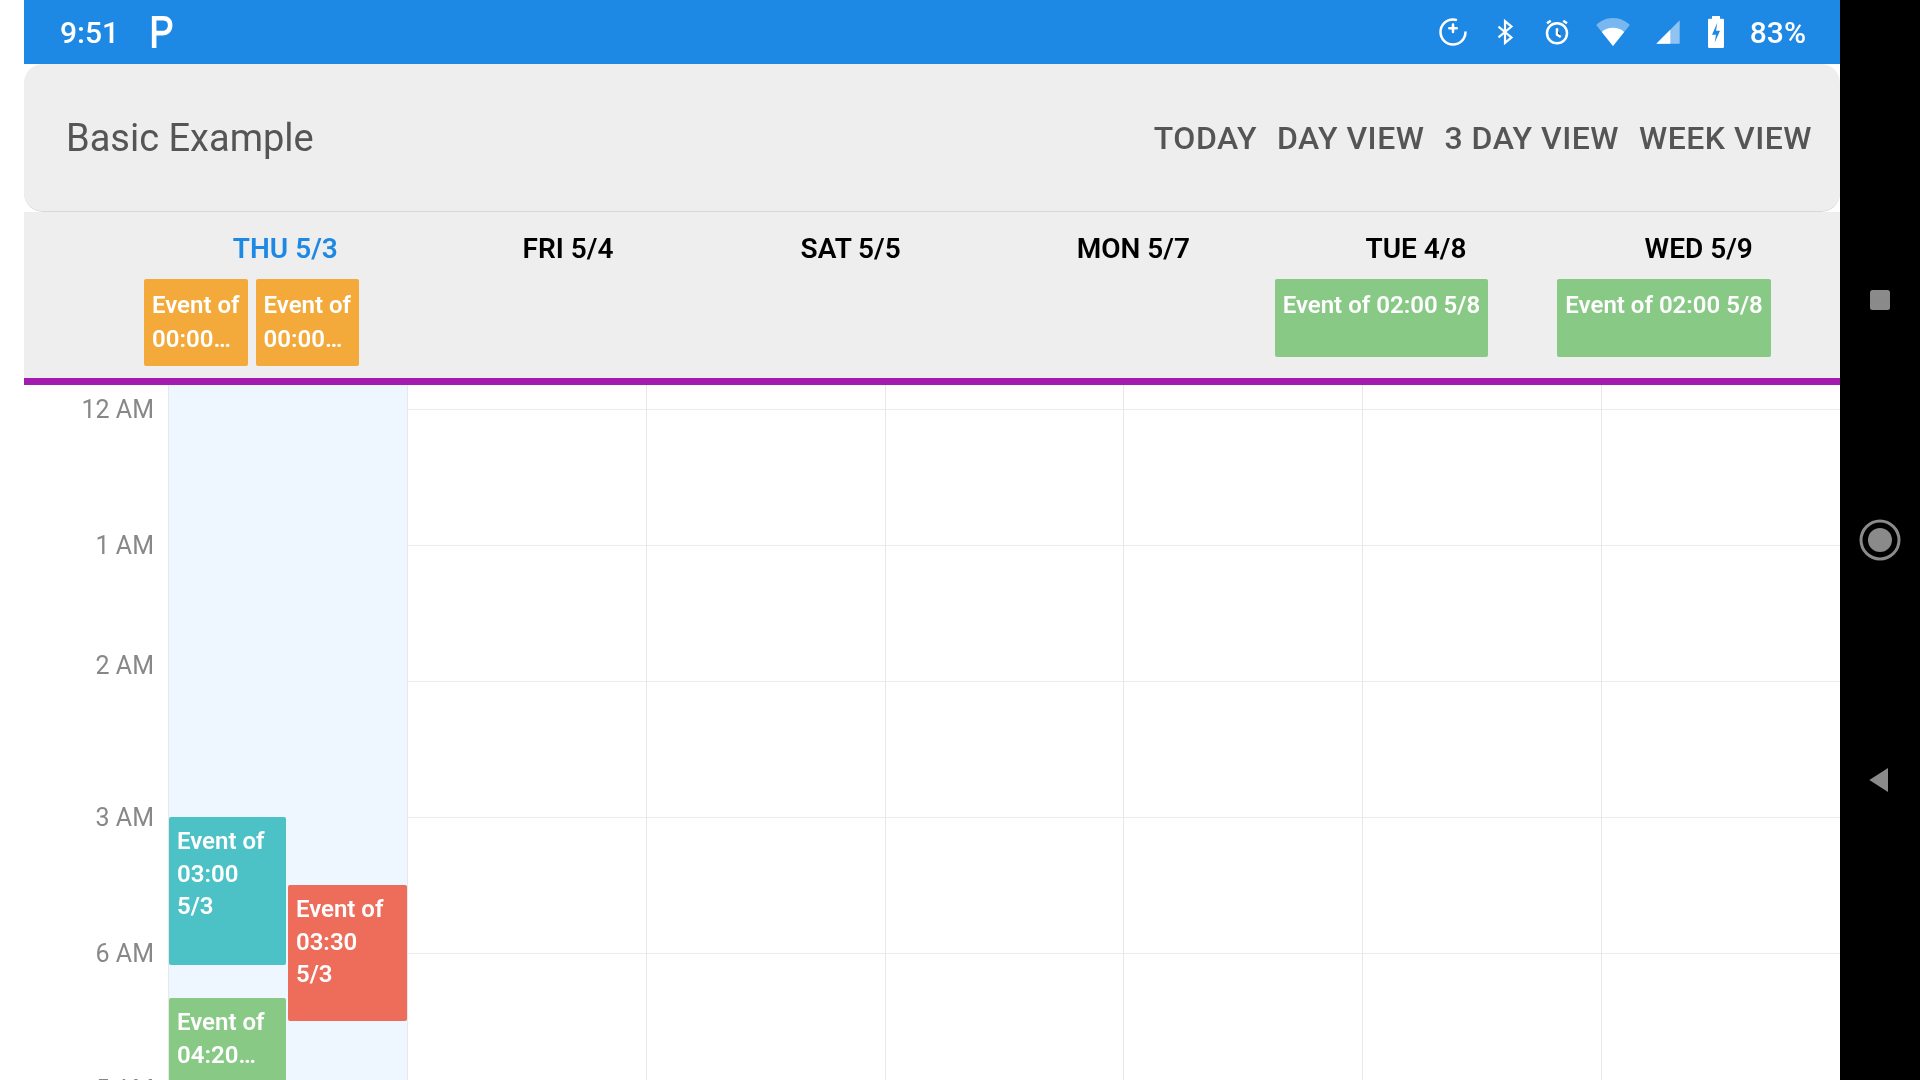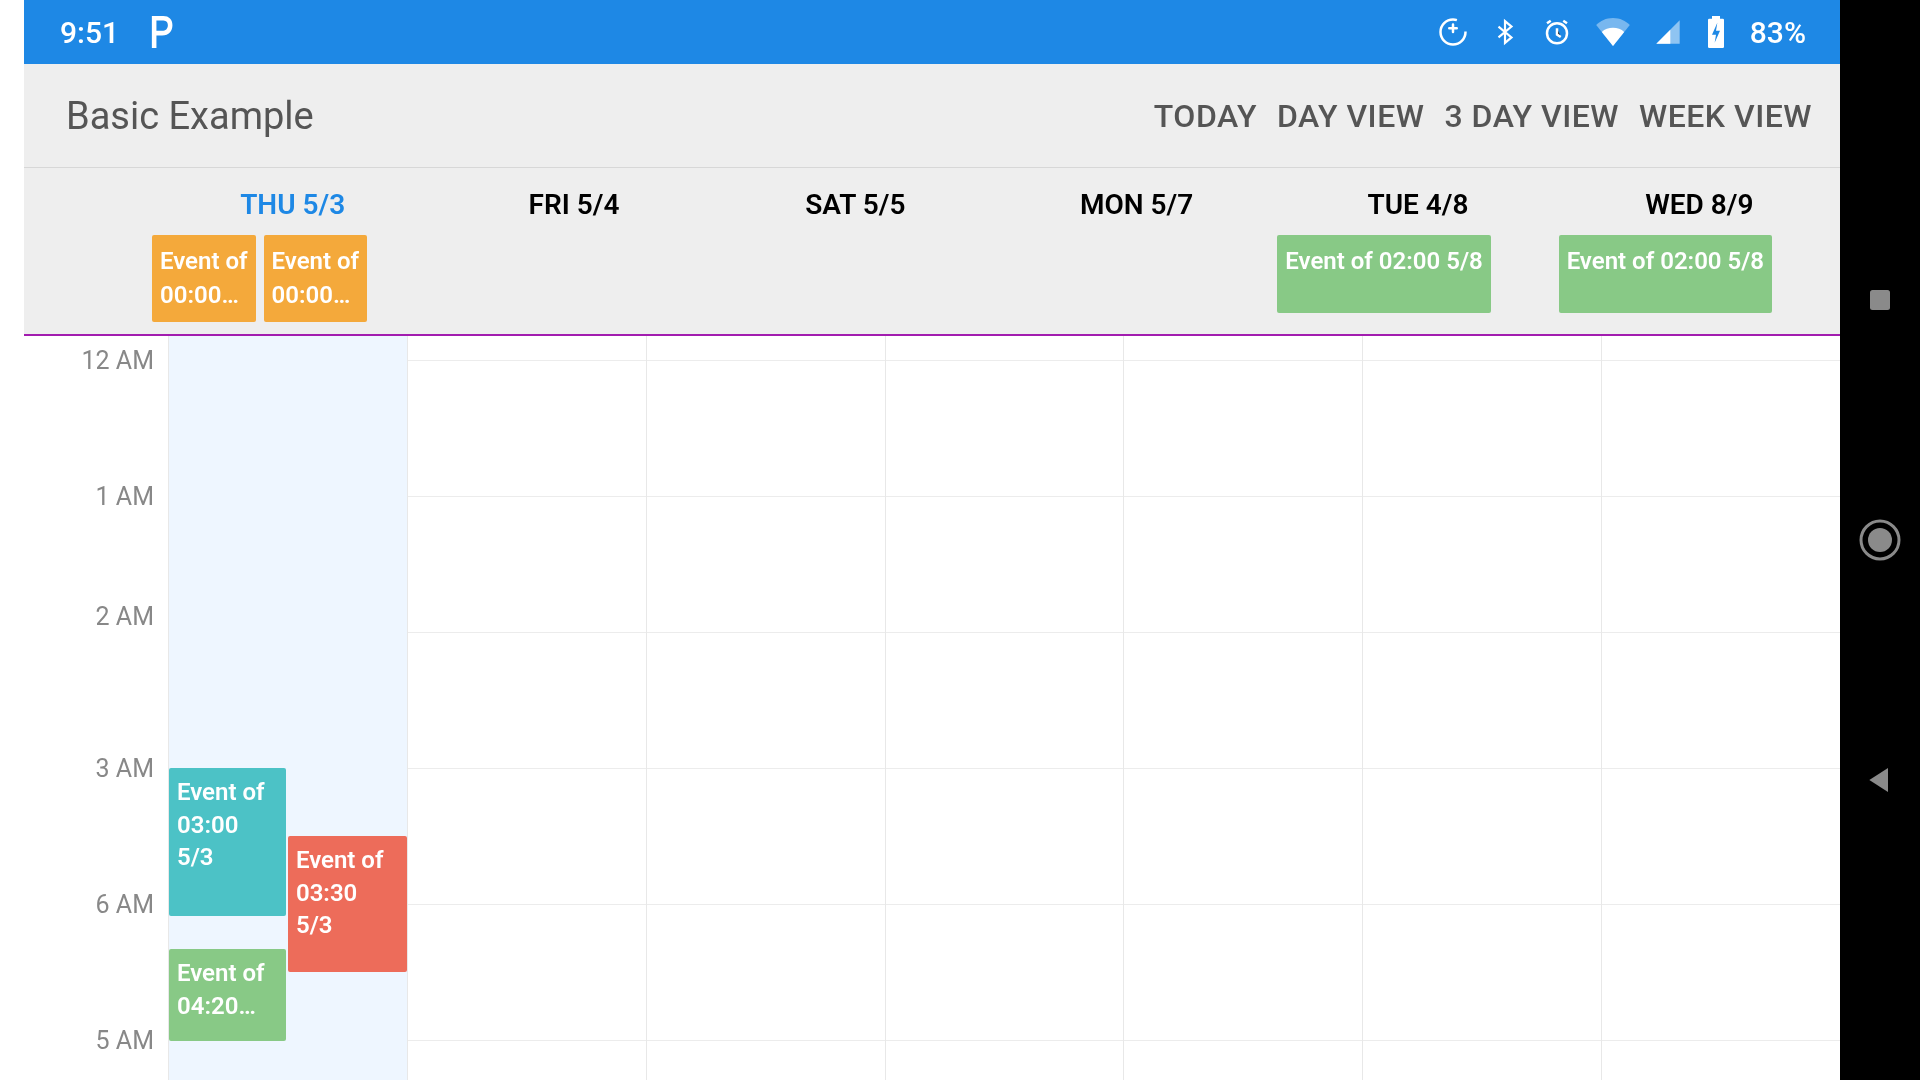--- a/index.html
+++ b/index.html
@@ -10,27 +10,27 @@
   .navbar-right { width: 80px; background: #000; display: flex; flex-direction: column; align-items: center; justify-content: space-around; padding: 180px 0; }
 
   
   .status-bar { height: 64px; background: #1e88e5; color: #fff; display: flex; align-items: center; font-size: 30px; font-weight: 500; }
   .status-left { display: flex; align-items: center; gap: 28px; padding-left: 36px; }
   .status-right { margin-left: auto; display: flex; align-items: center; gap: 24px; padding-right: 34px; }
   .ico { display: inline-flex; align-items: center; justify-content: center; }
   .ico svg { display: block; }
 
   
-  .app-header { height: 104px; background: #eeeeee; display: flex; align-items: center; border-bottom: 1px solid #d7d7d7; }
+  .app-header { height: 148px; background: #eeeeee; display: flex; align-items: center; border-bottom: 1px solid #d7d7d7; border-radius: 19px; }
   .app-title { font-size: 38px; color: #555; padding-left: 42px; font-weight: 400; }
   .header-buttons { margin-left: auto; display: flex; gap: 20px; padding-right: 28px; }
   .hbtn { font-size: 32px; color: #555; font-weight: 500; letter-spacing: 0.5px; cursor: pointer; }
 
   
-  .days-area { background: #eeeeee; display: flex; border-bottom: 2px solid #a21caf; gap: 8px; }
+  .days-area { background: #eeeeee; display: flex; border-bottom: 7px solid #a21caf; }
   .time-gutter-head { width: 120px; flex: none; }
   .days-cols { flex: 1; display: flex; }
   .day-head { flex: 1; display: flex; flex-direction: column; align-items: center; }
   .day-label { font-size: 28px; color: #000000; font-weight: 600; padding: 20px 0 14px; }
   .day-label.today { color: #1e88e5; }
 
   
   .allday-area { display: flex; gap: 8px; padding: 0 0 12px 0; width: 100%; justify-content: flex-start;}
   .ev { color: #fff; font-size: 24px; font-weight: 600; padding: 10px 8px; line-height: 1.4; border-radius: 2px; overflow: hidden; }
   .ev .line { white-space: nowrap; overflow: hidden; text-overflow: ellipsis; }
@@ -144,21 +144,21 @@
       </div>
       <div class="day-head">
         <div class="day-label">TUE 4/8</div>
         <div class="allday-area">
           <div class="ev" style="background:#88c986; min-height:78px">
             <div class="line">Event of 02:00 5/8</div>
           </div>
         </div>
       </div>
       <div class="day-head">
-        <div class="day-label">WED 8/9</div>
+        <div class="day-label">WED 5/9</div>
         <div class="allday-area">
           <div class="ev" style="background:#88c986; min-height:78px">
             <div class="line">Event of 02:00 5/8</div>
           </div>
         </div>
       </div>
     </div>
   </div>
 
   <div class="grid-area">

